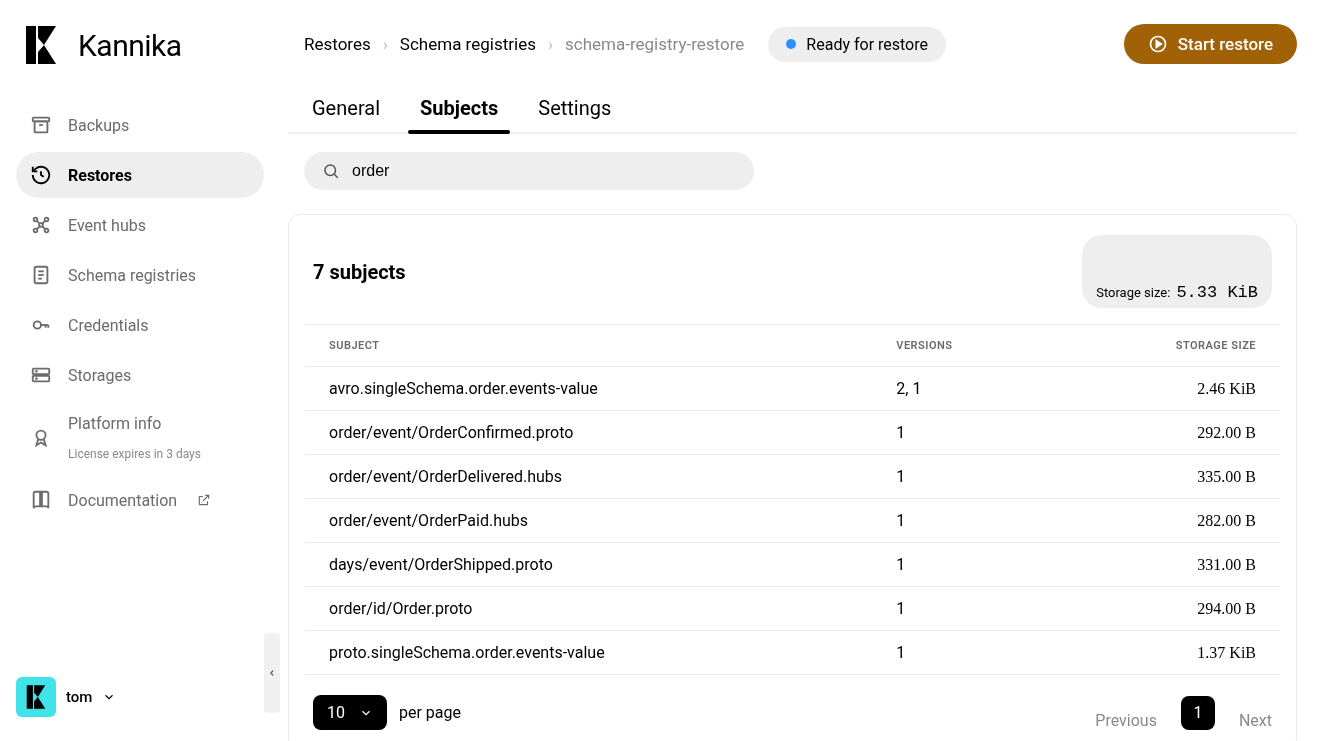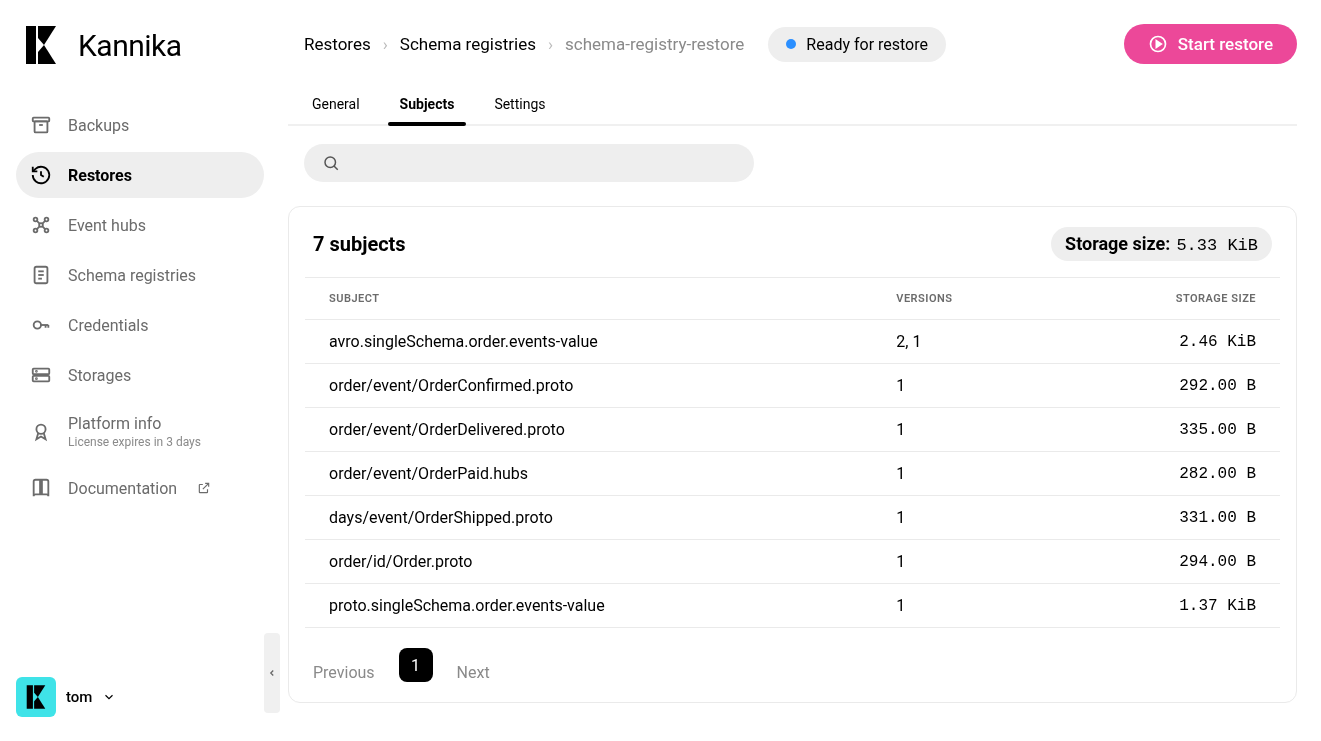--- a/index.html
+++ b/index.html
@@ -52,21 +52,21 @@
       background: #eeeeee;
       color: #000;
       font-weight: 700;
     }
     .nav-icon {
       width: 22px;
       height: 22px;
       flex-shrink: 0;
     }
     .nav-label { font-size: 16px; }
-    .nav-sublabel { font-size: 12px; color: #8a8a8a; margin-top: 2px; }
+    .nav-sublabel { font-size: 12px; color: #8a8a8a; margin-top: 14px; }
     .nav-item-multi .nav-text { display:flex; flex-direction:column; }
     .external-icon { width: 14px; height: 14px; margin-left: 4px; }
     .sidebar-footer {
       display: flex;
       align-items: center;
       gap: 10px;
       padding: 8px 0;
     }
     .user-avatar {
       width: 40px;
@@ -118,42 +118,42 @@
       background: #eeeeee;
       border-radius: 20px;
       padding: 8px 18px;
       display: flex;
       align-items: center;
       gap: 10px;
       font-size: 16px;
     }
     .status-dot { width: 10px; height: 10px; border-radius: 50%; background: #2b8fff; }
     .start-btn {
-      background: #ec4899;
+      background: #a16207;
       color: #fff;
       border-radius: 28px;
       padding: 10px 24px;
       display: flex;
       align-items: center;
       gap: 10px;
       font-size: 17px;
       font-weight: 500;
       cursor: pointer;
     }
     .play-icon { width: 20px; height: 20px; }
 
     .tabs {
       display: flex;
       gap: 40px;
       padding-left: 24px;
       border-bottom: 2px solid #f0f0f0;
     }
     .tab {
       padding: 12px 0;
-      font-size: 14px;
+      font-size: 20px;
       cursor: pointer;
       position: relative;
     }
     .tab.active {
       font-weight: 700;
     }
     .tab.active::after {
       content: '';
       position: absolute;
       bottom: -2px;
@@ -197,41 +197,41 @@
     }
     .subjects-title { font-size: 20px; font-weight: 700; }
     .storage-pill {
       background: #eeeeee;
       border-radius: 20px;
       padding: 6px 14px;
       display: flex;
       align-items: baseline;
       gap: 6px;
     }
-    .storage-label { font-weight: 700; font-size: 18px; }
+    .storage-label { font-weight: 400; font-size: 13px; margin-top: 44px; }
     .storage-value { font-family: ui-monospace, 'Courier New', monospace; font-size: 17px; }
 
     table { width: 100%; border-collapse: collapse; }
     thead th {
       text-align: left;
       font-size: 11px;
       font-weight: 600;
       color: #6b6b6b;
       letter-spacing: 0.5px;
       padding: 14px 24px;
       border-bottom: 1px solid #eaeaea;
       border-top: 1px solid #eaeaea;
     }
     thead th:last-child, tbody td:last-child { text-align: right; }
     tbody td {
       padding: 12px 24px;
       border-bottom: 1px solid #eaeaea;
       font-size: 16px;
     }
-    td.mono { font-family: Liberation Mono, monospace; }
+    td.mono { font-family: Liberation Serif, serif; }
     tbody tr { cursor: pointer; }
 
     .table-footer {
       display: flex;
       align-items: center;
       justify-content: space-between;
       padding: 20px 8px 0 8px;
     }
     .page-size {
       display: flex;
@@ -414,20 +414,21 @@
       <div class="tab active">Subjects</div>
       <div class="tab">Settings</div>
     </div>
 
     <div class="search-wrap">
       <div class="search">
         <svg class="search-icon" viewBox="0 0 24 24" fill="none" stroke="#555" stroke-width="2">
             <circle cx="11" cy="11" r="7"></circle>
             <line x1="21" y1="21" x2="16" y2="16"></line>
           </svg>
+        <input type="text" placeholder="" value="order" style="">
       </div>
     </div>
 
     <div class="content-card">
       <div class="card-header">
         <div class="subjects-title">7 subjects</div>
         <div class="storage-pill">
           <span class="storage-label">Storage size:</span>
           <span class="storage-value">5.33 KiB</span>
         </div>
@@ -446,21 +447,21 @@
               <td>avro.singleSchema.order.events-value</td>
               <td>2, 1</td>
               <td class="mono">2.46 KiB</td>
             </tr>
             <tr>
               <td>order/event/OrderConfirmed.proto</td>
               <td>1</td>
               <td class="mono">292.00 B</td>
             </tr>
             <tr>
-              <td>order/event/OrderDelivered.proto</td>
+              <td>order/event/OrderDelivered.hubs</td>
               <td>1</td>
               <td class="mono">335.00 B</td>
             </tr>
             <tr>
               <td>order/event/OrderPaid.hubs</td>
               <td>1</td>
               <td class="mono">282.00 B</td>
             </tr>
             <tr>
               <td>days/event/OrderShipped.proto</td>
@@ -474,20 +475,29 @@
             </tr>
             <tr>
               <td>proto.singleSchema.order.events-value</td>
               <td>1</td>
               <td class="mono">1.37 KiB</td>
             </tr>
           </tbody>
       </table>
 
       <div class="table-footer">
+        <div class="page-size">
+          <div class="page-size-select">
+            <span>10</span>
+            <svg class="chev-down" viewBox="0 0 24 24" fill="none" stroke="#fff" stroke-width="2">
+                <polyline points="6 9 12 15 18 9"></polyline>
+              </svg>
+          </div>
+          <span class="per-page">per page</span>
+        </div>
         <div class="pagination">
           <span class="page-link">Previous</span>
           <span class="page-current">1</span>
           <span class="page-link">Next</span>
         </div>
       </div>
     </div>
   </main>
 </div>
 

